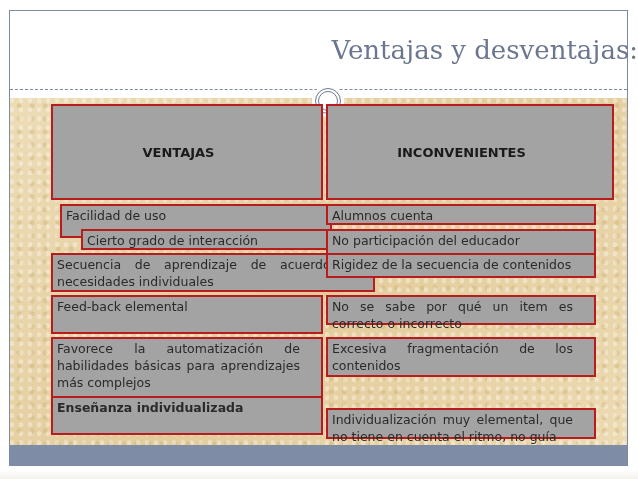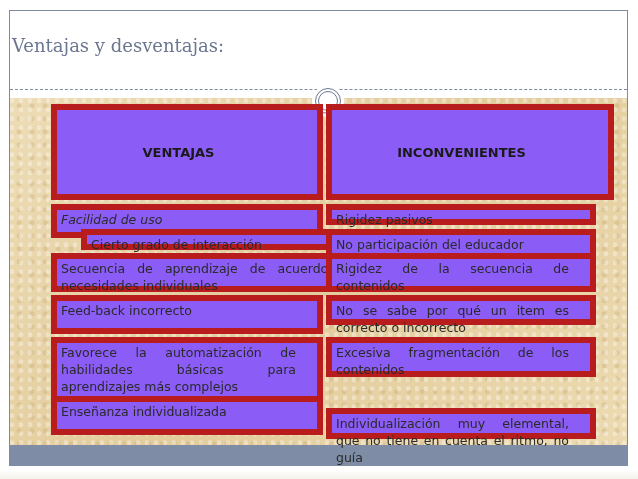--- a/index.html
+++ b/index.html
@@ -5,22 +5,22 @@
   html, body { margin: 0; padding: 0; }
   body {
     width: 638px; height: 479px; background: #ffffff; position: relative; overflow: hidden;
     font-family: "DejaVu Sans", sans-serif;
   }
   .slide {
     position: absolute; left: 9px; top: 10px; width: 619px; height: 456px;
     border: 1px solid #7d8aa3; background: #ffffff; box-sizing: border-box;
   }
   .title {
-    position: absolute; left: 2px; top: 24px; width: 100%; text-align: left;
-    font-family: "DejaVu Serif", serif; font-size: 18px; color: #6b7790;
+    position: absolute; left: 11px; top: 24px; width: 100%; text-align: right;
+    font-family: "DejaVu Serif", serif; font-size: 26px; color: #6b7790;
     letter-spacing: 0px;
   }
   .dash-line {
     position: absolute; left: 0; top: 78px; width: 100%; height: 0;
     border-top: 1px dashed #7d8aa3;
   }
   .content {
     position: absolute; left: 0; top: 87px; width: 617px; height: 347px;
     background: #e9d7ad;
     background-image:
@@ -43,21 +43,21 @@
     border-radius: 50%; border: 1px solid #6b7790;
   }
   .ornament::after {
     content: ""; position: absolute; left: 4px; top: 4px; right: 4px; bottom: 4px;
     border-radius: 50%; border: 1px solid #6b7790;
   }
   .tbl {
     position: absolute; left: 51px; top: 104px; width: 545px;
   }
   .cell {
-    position: absolute; background: #8b5cf6; border: 6px solid #b91c1c;
+    position: absolute; background: #a3a3a3; border: 2px solid #b91c1c;
     box-sizing: border-box; padding: 1px 21px 0 4px;
     font-family: "DejaVu Sans", sans-serif; font-size: 12.5px; color: #2a2a2a;
     line-height: 17px; text-align: justify; text-align-last: left;
   }
   .cell.head {
     display: flex; align-items: center; justify-content: center;
     font-weight: bold; font-size: 13px; color: #1a1a1a; text-align: center;
   }
   .page-shadow {
     position: absolute; left: 0; top: 470px; width: 638px; height: 9px;
@@ -73,32 +73,32 @@
   <div class="content"></div>
   <div class="footer-band"></div>
   <div class="ornament"></div>
 </div>
 
 <div class="tbl">
 
   <div class="cell head" style="left:0;top:0;width:272px;height:96px;">VENTAJAS</div>
   <div class="cell head" style="left:275px;top:0;width:288px;height:96px;">INCONVENIENTES</div>
 
-  <div class="cell" style="left:0;top:100px;width:272px;height:34px;font-style:italic;">Facilidad de uso</div>
-  <div class="cell" style="left:275px;top:100px;width:270px;height:21px;">Rigidez pasivos</div>
+  <div class="cell" style="left:9px;top:100px;width:272px;height:34px;">Facilidad de uso</div>
+  <div class="cell" style="left:275px;top:100px;width:270px;height:21px;">Alumnos cuenta</div>
 
   <div class="cell" style="left:0;top:125px;width:272px;height:21px;margin-left:30px;">Cierto grado de interacción</div>
   <div class="cell" style="left:275px;top:125px;width:270px;height:35px;">No participación del educador</div>
 
   <div class="cell" style="left:0;top:149px;width:324px;height:39px;">Secuencia de aprendizaje de acuerdo a necesidades individuales</div>
-  <div class="cell" style="left:275px;top:149px;width:270px;height:39px;">Rigidez de la secuencia de contenidos</div>
+  <div class="cell" style="left:275px;top:149px;width:270px;height:25px;">Rigidez de la secuencia de contenidos</div>
 
-  <div class="cell" style="left:0;top:191px;width:272px;height:39px;">Feed-back incorrecto</div>
+  <div class="cell" style="left:0;top:191px;width:272px;height:39px;">Feed-back elemental</div>
   <div class="cell" style="left:275px;top:191px;width:270px;height:30px;">No se sabe por qué un item es correcto o incorrecto</div>
 
   <div class="cell" style="left:0;top:233px;width:272px;height:72px;">Favorece la automatización de habilidades básicas para aprendizajes más complejos</div>
   <div class="cell" style="left:275px;top:233px;width:270px;height:40px;">Excesiva fragmentación de los contenidos</div>
 
-  <div class="cell" style="left:0;top:292px;width:272px;height:39px;">Enseñanza individualizada</div>
+  <div class="cell" style="left:0;top:292px;width:272px;height:39px;font-weight:bold;">Enseñanza individualizada</div>
   <div class="cell" style="left:275px;top:304px;width:270px;height:31px;">Individualización muy elemental, que no tiene en cuenta el ritmo, no guía</div>
 </div>
 
 <div class="page-shadow"></div>
 
 </body></html>

